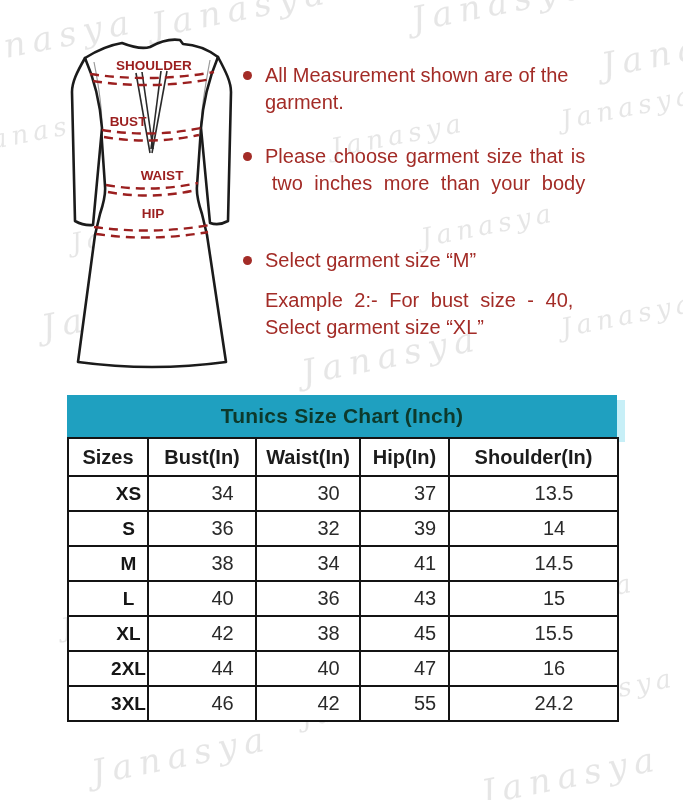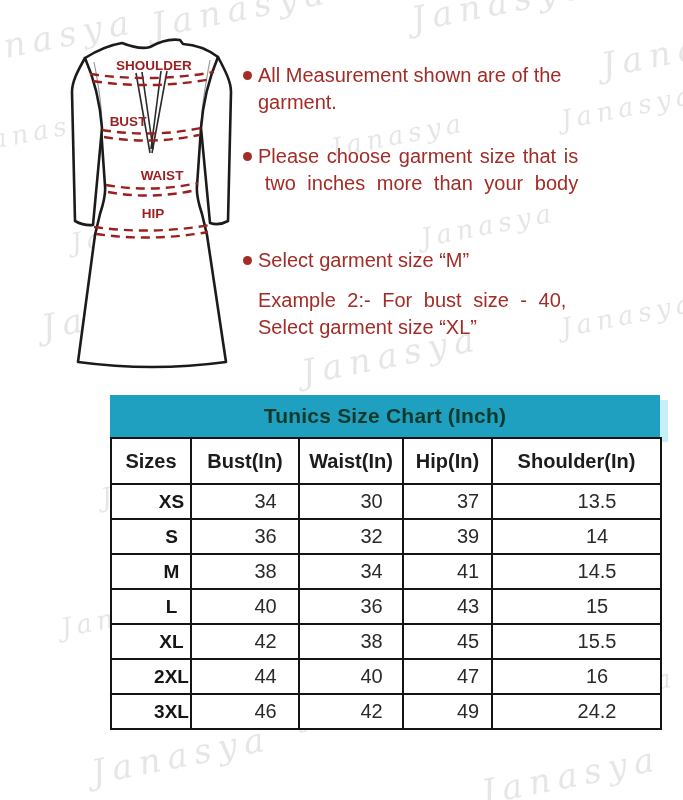--- a/index.html
+++ b/index.html
@@ -42,21 +42,21 @@
   
   .notes {
     position: absolute;
     left: 243px;
     top: 60px;
     width: 425px;
     color: #a32c27;
     font-size: 20px;
     line-height: 27px;
   }
-  .bullet { position: absolute; left: 0; display: flex; gap: 6px; }
+  .bullet { position: absolute; left: 0; display: flex; gap: 13px; }
   .bullet-1 { top: 2px; }
   .bullet-2 { top: 83px; }
   .bullet-3 { top: 187px; }
   .dot {
     flex: 0 0 auto;
     width: 9px; height: 9px;
     border-radius: 50%;
     background: #a32c27;
     margin-top: 9px;
   }
@@ -64,21 +64,20 @@
   .ws-wide { word-spacing: 6px; text-align: right; }
   .ws-mid  { word-spacing: 2px; }
   .example-2 { margin-top: 13px; }
 
   
   .size-chart {
     position: absolute;
     left: 67px;
     top: 395px;
     width: 550px;
-    margin-left: 43px;
   }
   .title-band {
     height: 42px;
     background: #1fa0c0;
     box-shadow: 8px 5px 0 0 #c7eff7;
     display: flex;
     align-items: center;
     justify-content: center;
     font-weight: bold;
     font-size: 21px;
@@ -92,21 +91,21 @@
     table-layout: fixed;
   }
   table.chart th, table.chart td {
     border: 2px solid #141414;
     text-align: center;
     vertical-align: middle;
     padding: 0;
     color: #1c1c1c;
   }
   table.chart th {
-    height: 46px;
+    height: 38px;
     font-size: 20px;
     font-weight: bold;
     border-radius: 18px;
   }
   table.chart td { height: 35px; font-size: 20px; font-weight: normal; color: #2a2a2a; padding-left: 41px; }
   table.chart td.size-cell { font-weight: bold; font-size: 19px; color: #161616; }
 </style>
 </head>
 <body>
 
@@ -273,20 +272,20 @@
           <td class="size-cell">2XL</td>
           <td>44</td>
           <td>40</td>
           <td>47</td>
           <td>16</td>
         </tr>
         <tr>
           <td class="size-cell">3XL</td>
           <td>46</td>
           <td>42</td>
-          <td>49</td>
+          <td>55</td>
           <td>24.2</td>
         </tr>
       </tbody>
     </table>
   </div>
 
 </div>
 
 </body></html>

